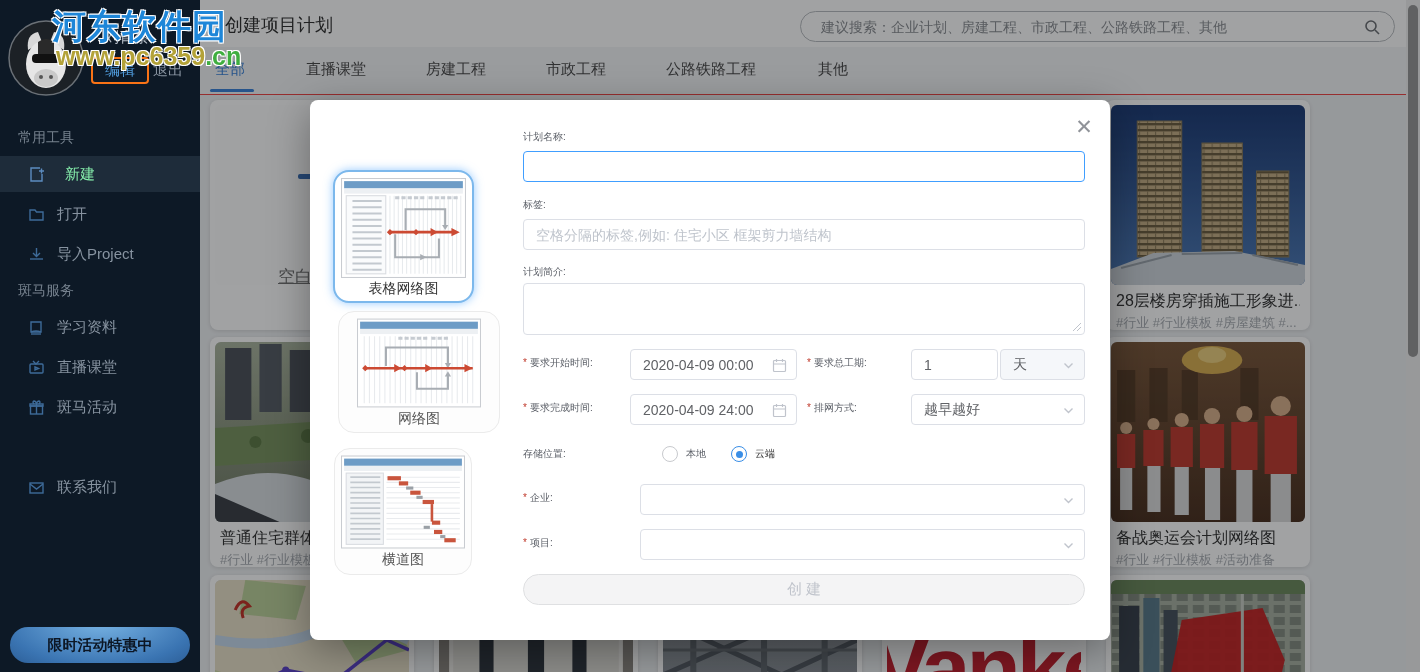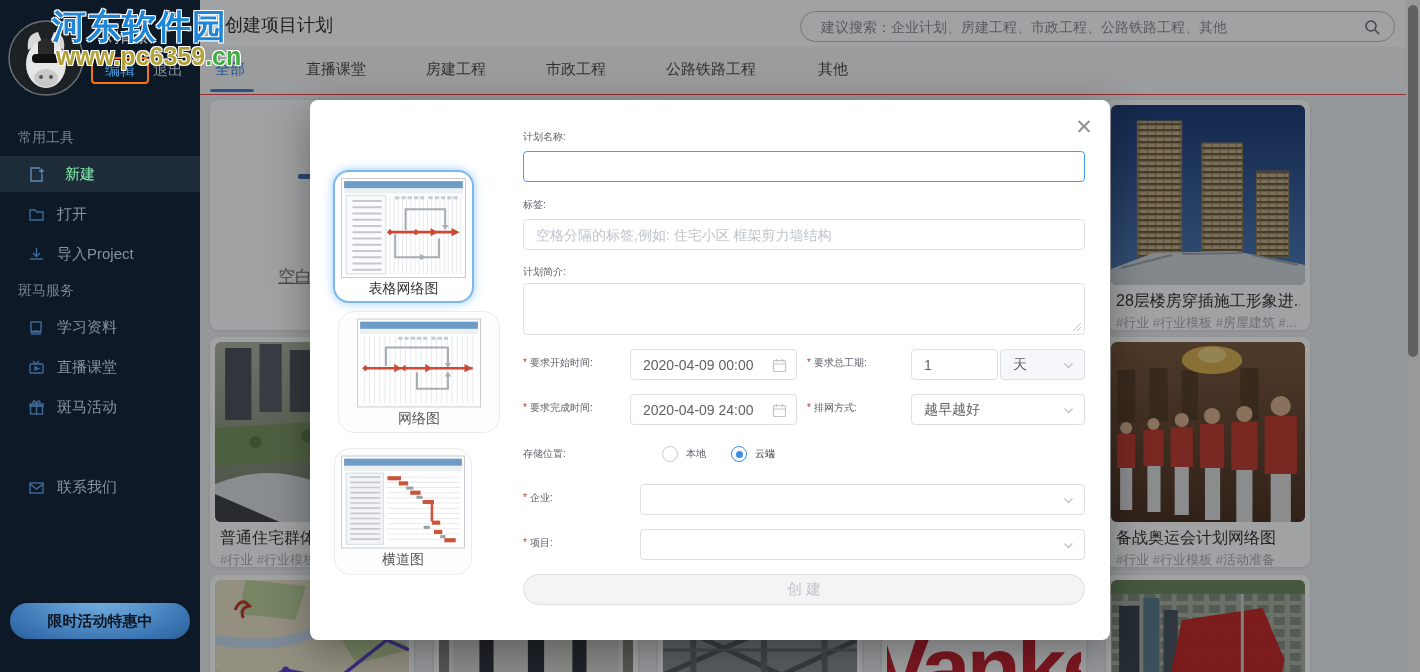--- a/index.html
+++ b/index.html
@@ -8,21 +8,21 @@
   .stage { position:relative; width:1420px; height:672px; overflow:hidden; background:#eef0f2; }
   .abs { position:absolute; }
 
   
   .sidebar { position:absolute; left:0; top:0; width:200px; height:672px; background:#0d1926; z-index:70; }
   .sb-section { position:absolute; left:18px; font-size:14px; color:#76828e; }
   .sb-item { position:absolute; left:0; width:200px; height:36px; display:flex; align-items:center; gap:12px; padding-left:28px; color:#8793a0; font-size:15px; cursor:pointer; }
   .sb-item.active { background:#1e2c3a; color:#86efac;gap:20px; }
   .sb-icon { width:17px; height:17px; color:#3e6b99; flex:0 0 auto; }
   .sb-item.active .sb-icon { color:#5c8cc0; }
-  .promo-btn { position:absolute; left:10px; top:603px; width:180px; height:36px; border-radius:18px;
+  .promo-btn { position:absolute; left:10px; top:627px; width:180px; height:36px; border-radius:18px;
     background:radial-gradient(ellipse at 50% -20%, #7ab6e6, #3a74b2 75%, #2d5f98);
     color:#0c1624; font-weight:bold; font-size:15px; display:flex; align-items:center; justify-content:center; cursor:pointer; }
   .user-name { position:absolute; left:104px; top:28px; font-size:15px; color:#b6bec8; }
   .edit-btn { position:absolute; left:91px; top:57px; width:58px; height:27px; border:2px solid #f97316; border-radius:4px;
     color:#4f9ada; font-size:15px; display:flex; align-items:center; justify-content:center; cursor:pointer; }
   .logout-btn { position:absolute; left:153px; top:61px; font-size:15px; color:#8a95a2; cursor:pointer; }
 
   
   .wm1 { position:absolute; left:52px; top:4px; font-size:34px; font-weight:bold; letter-spacing:1px; color:#1e86d8; z-index:85; white-space:nowrap;
     text-shadow:-1px -1px 0 #fff,1px -1px 0 #fff,-1px 1px 0 #fff,1px 1px 0 #fff; }

